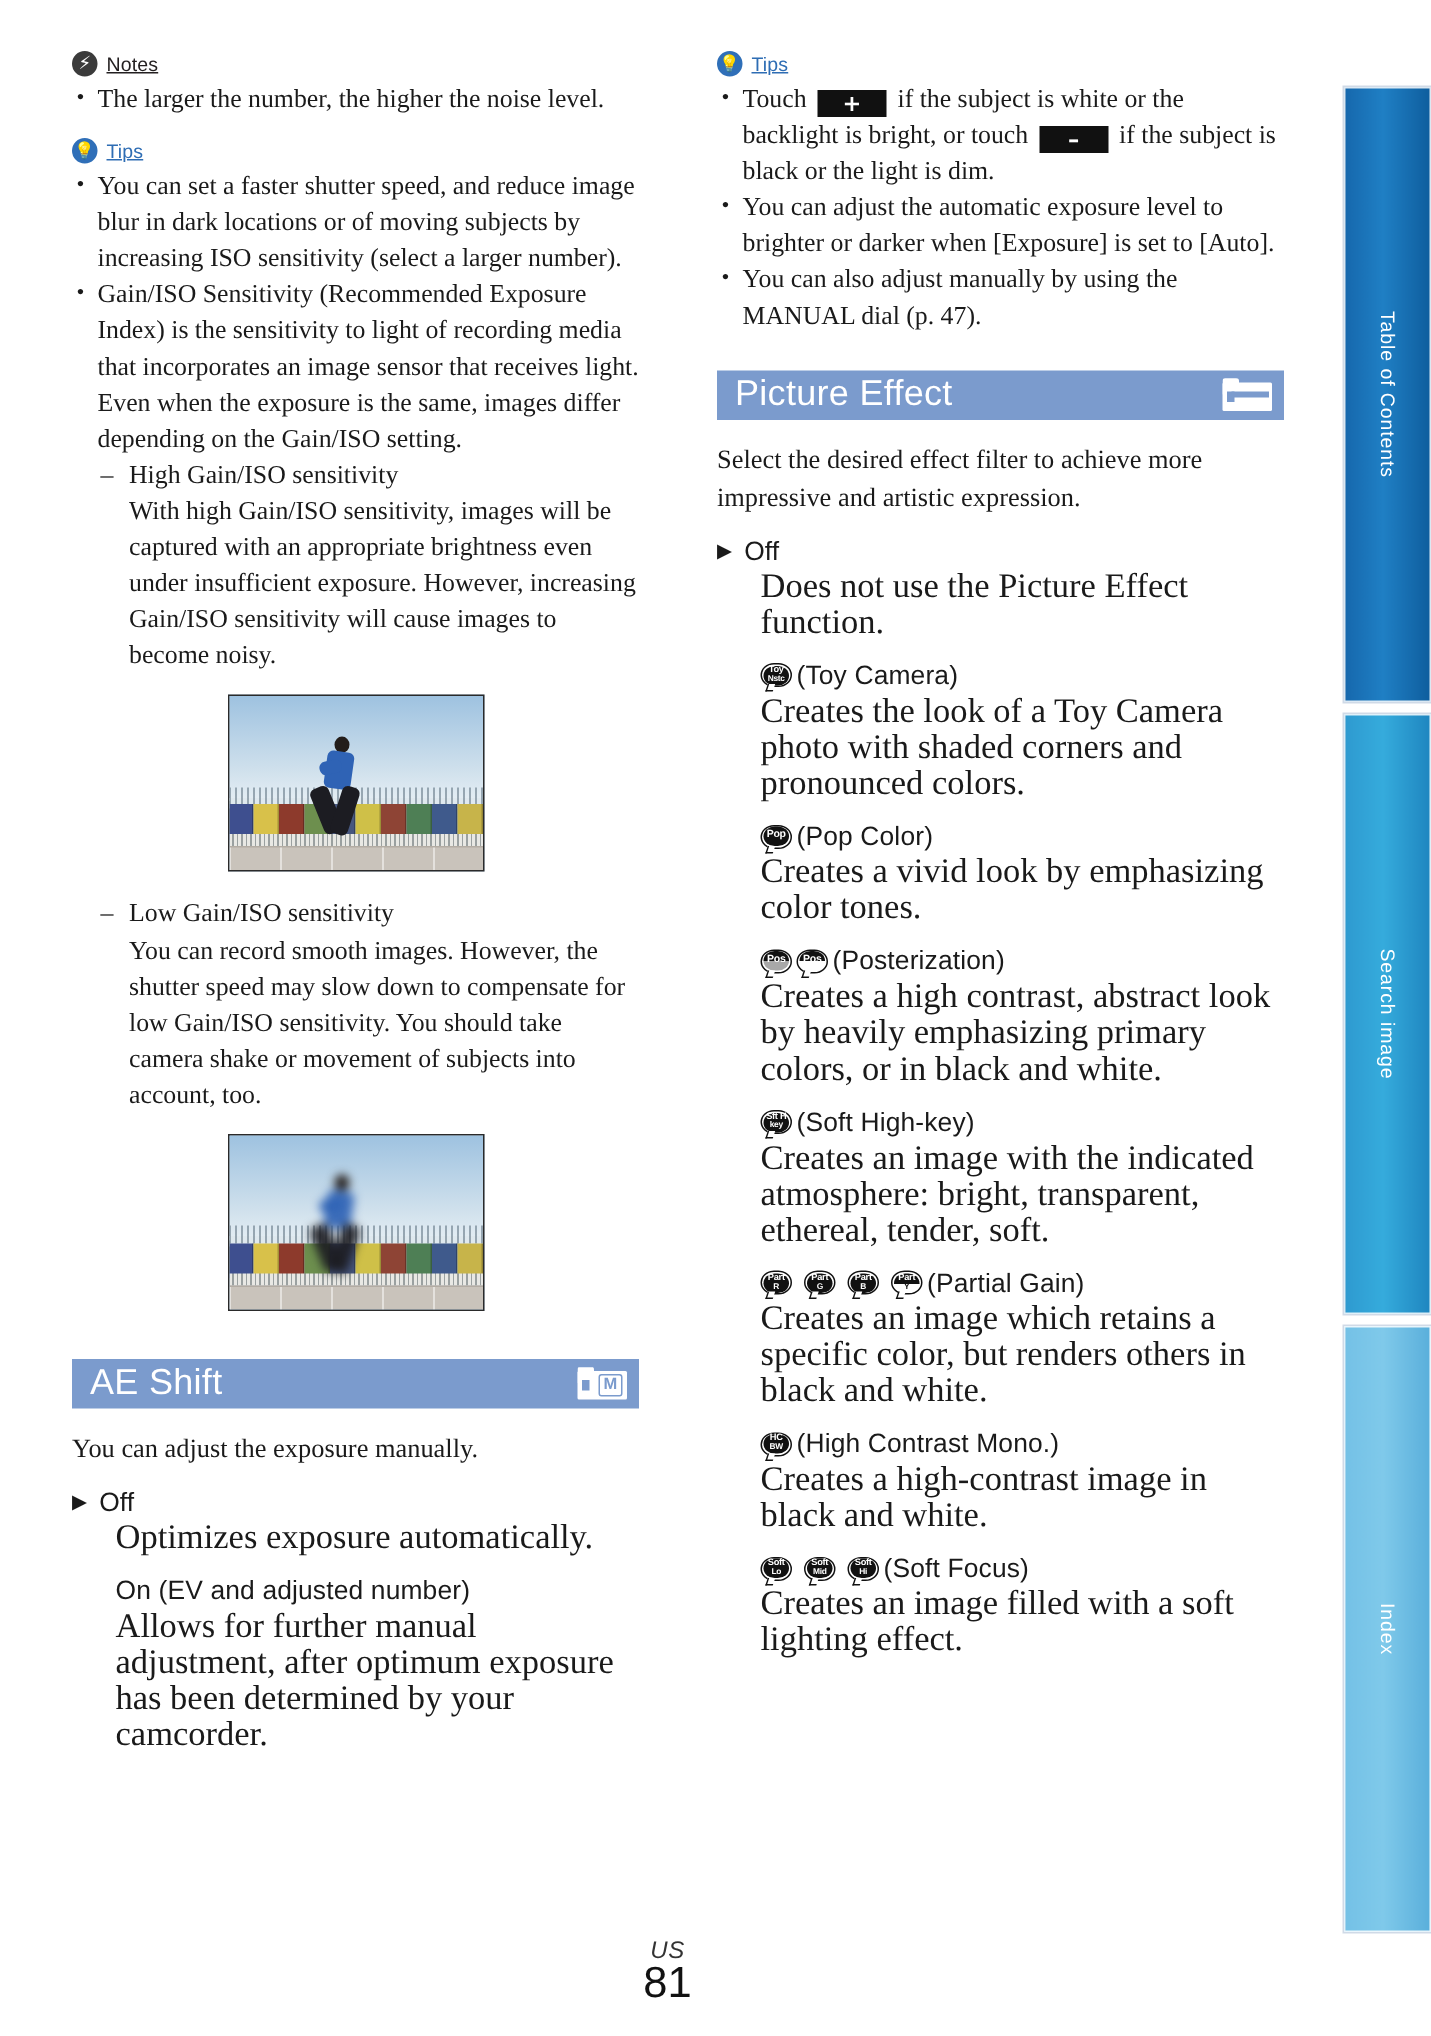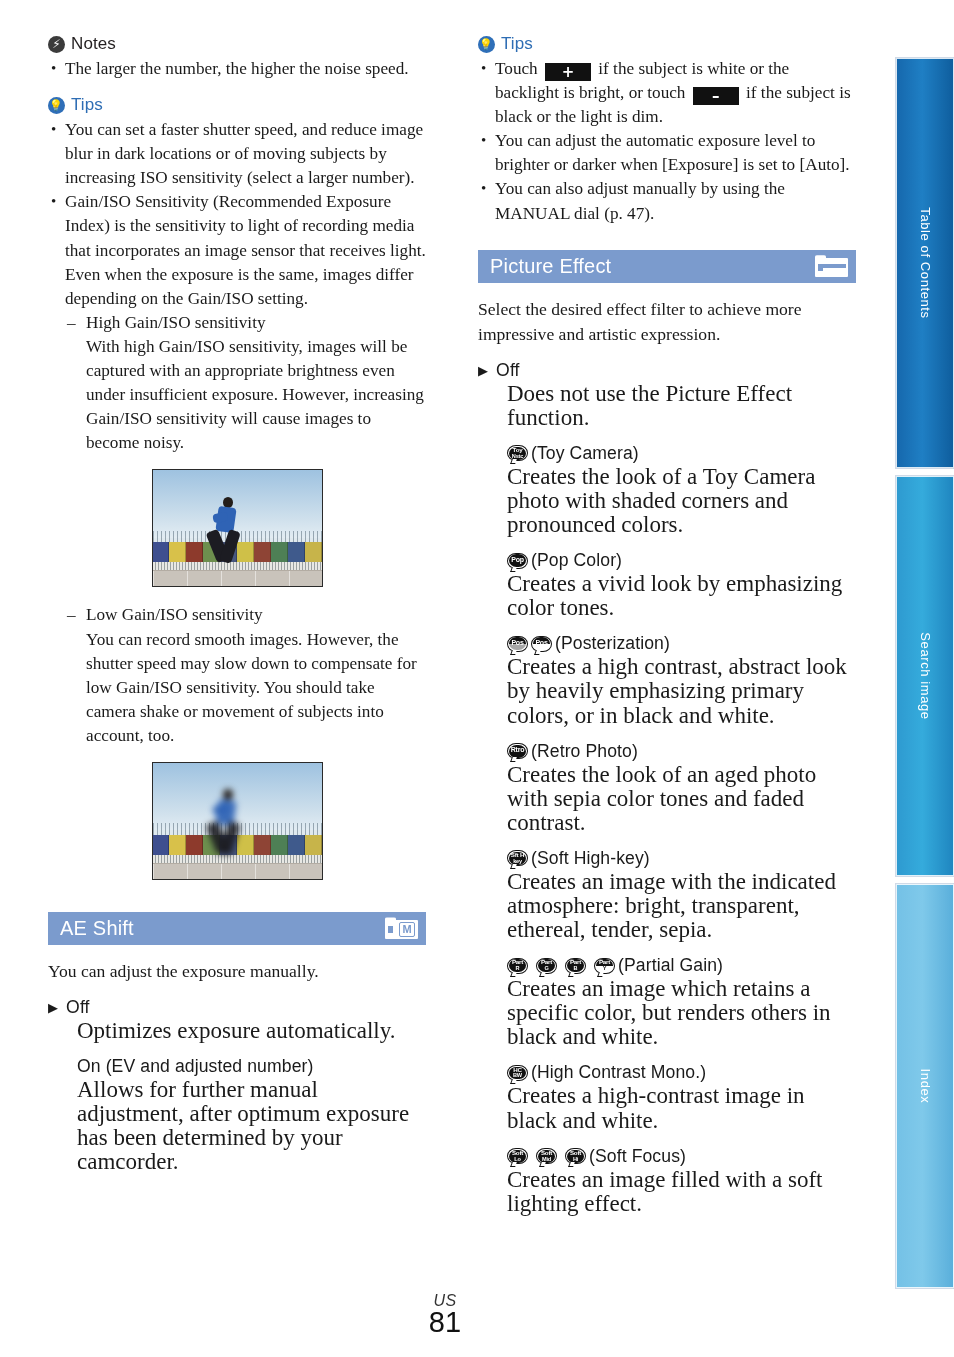--- a/index.html
+++ b/index.html
@@ -16,21 +16,21 @@
 
   
   .col { position:absolute; top:34px; width:378px; }
   .col-left  { left:48px; }
   .col-right { left:478px; }
 
   
   .callout-head { display:flex; align-items:center; gap:6px; margin:0 0 3px 0; }
   .callout-head .lbl {
     font-family:"Liberation Sans", sans-serif;
-    font-size:17px; font-weight:400; letter-spacing:.1px;
+    font-size:13px; font-weight:400; letter-spacing:.1px;text-decoration:underline;
   }
   .lbl-notes { color:#231f20; }
   .lbl-tips  { color:#2e6db4; }
 
   .ico-notes, .ico-tips {
     width:17px; height:17px; border-radius:50%;
     display:inline-block; position:relative; flex:0 0 auto;
   }
   .ico-notes { background:#3b3b3b; }
   .ico-notes::after {
@@ -74,21 +74,21 @@
   
   .sec-bar {
     height:33px; background:#7b9bcd;
     display:flex; align-items:center; justify-content:space-between;
     padding:0 8px 0 12px;
     margin:0 0 14px 0;
   }
   .sec-bar .title {
     color:#ffffff;
     font-family:"Liberation Sans", sans-serif;
-    font-size:20px; font-weight:400; letter-spacing:.2px;
+    font-size:24px; font-weight:400; letter-spacing:.2px;
   }
   .cam-ico { position:relative; width:33px; height:22px; flex:0 0 auto; }
   .cam-ico .body {
     position:absolute; left:0; top:3px; width:33px; height:19px;
     background:#ffffff; border-radius:1px;
   }
   .cam-ico .lens {
     position:absolute; left:0px; top:0px; width:11px; height:11px;
     background:#ffffff;
     clip-path:polygon(0 0,100% 0,100% 100%,0 100%);
@@ -261,21 +261,21 @@
 
   <div class="col col-left">
 
     <div class="callout-head">
       <span class="ico-notes">
           <span class="bolt">⚡</span>
         </span>
       <span class="lbl lbl-notes">Notes</span>
     </div>
     <ul class="bl">
-      <li>The larger the number, the higher the noise speed.</li>
+      <li>The larger the number, the higher the noise level.</li>
     </ul>
 
     <div class="callout-head" style="margin-top:14px;">
       <span class="ico-tips">
           <span class="bulb">💡</span>
         </span>
       <span class="lbl lbl-tips">Tips</span>
     </div>
     <ul class="bl">
       <li>You can set a faster shutter speed, and reduce image blur in dark locations or of moving subjects by increasing ISO sensitivity (select a larger number).</li>
@@ -450,45 +450,33 @@
           <span class="shell"></span>
             <span class="fill"></span>
             <span class="tail"></span>
           <span class="t1">Pos</span>
         </span>
         <span>(Posterization)</span>
       </div>
       <div class="opt-desc">Creates a high contrast, abstract look by heavily emphasizing primary colors, or in black and white.</div>
     </div>
 
-    <div class="opt indent">
-      <div class="opt-title">
-        <span class="badge one">
-          <span class="shell"></span>
-            <span class="fill"></span>
-            <span class="tail"></span>
-          <span class="t1">Rtro</span>
-        </span>
-        <span>(Retro Photo)</span>
-      </div>
-      <div class="opt-desc">Creates the look of an aged photo with sepia color tones and faded contrast.</div>
-    </div>
 
     <div class="opt indent">
       <div class="opt-title">
         <span class="badge">
           <span class="shell"></span>
             <span class="fill"></span>
             <span class="tail"></span>
           <span class="t1">Sft H</span>
           <span class="t2">key</span>
         </span>
         <span>(Soft High-key)</span>
       </div>
-      <div class="opt-desc">Creates an image with the indicated atmosphere: bright, transparent, ethereal, tender, sepia.</div>
+      <div class="opt-desc">Creates an image with the indicated atmosphere: bright, transparent, ethereal, tender, soft.</div>
     </div>
 
     <div class="opt indent">
       <div class="opt-title">
         <span class="badge" style="margin-right:6px">
           <span class="shell"></span>
             <span class="fill"></span>
             <span class="tail"></span>
           <span class="t1">Part</span>
           <span class="t2">R</span>

